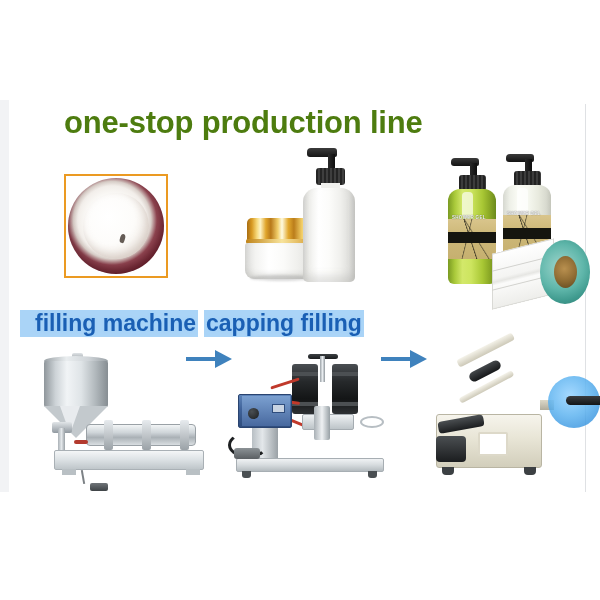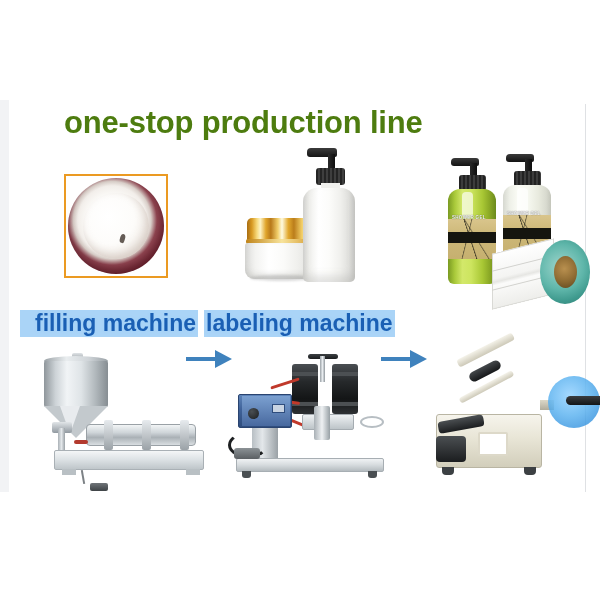--- a/index.html
+++ b/index.html
@@ -665,21 +665,21 @@
         <div class="head"></div>
     </div>
     <div class="arrow" id="arrow-2">
       <div class="shaft"></div>
         <div class="head"></div>
     </div>
   </div>
 
   <div class="machine-labels">
     <div class="mlabel" id="mlabel-filling">filling machine</div>
-    <div class="mlabel" id="mlabel-capping">labeling machine</div>
+    <div class="mlabel" id="mlabel-capping">capping filling</div>
   </div>
 
   <div class="machine-row">
 
     <div class="fill-machine">
       <div class="fm-lidknob"></div>
       <div class="fm-hopper-top"></div>
       <div class="fm-hopper"></div>
       <div class="fm-cone"></div>
       <div class="fm-cone-sheen"></div>

